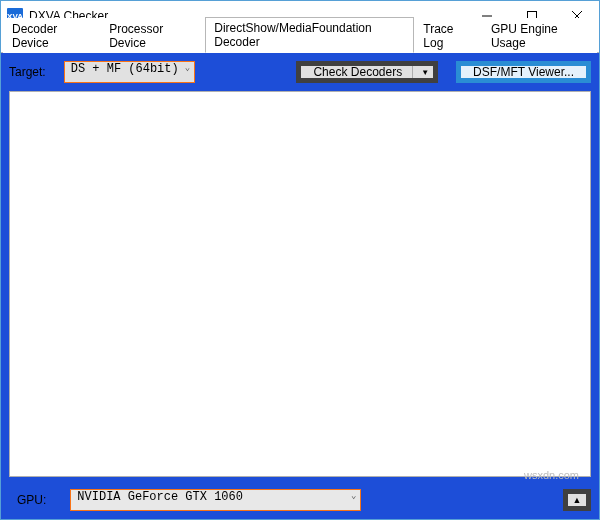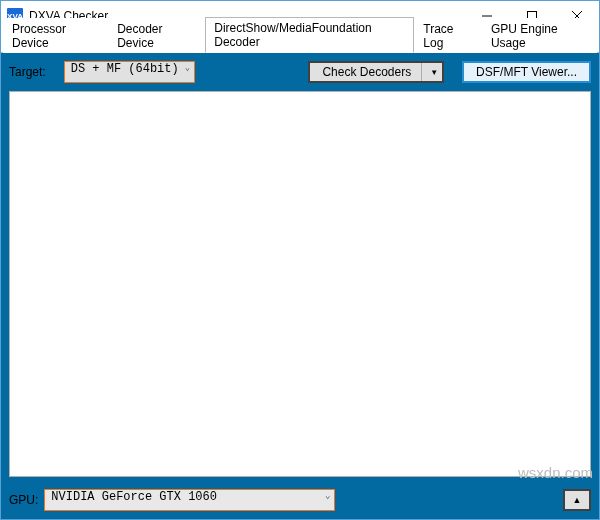--- a/index.html
+++ b/index.html
@@ -1,20 +1,20 @@
 <!DOCTYPE html>
 <html><head>
 <meta charset="utf-8">
 <style>
   * { box-sizing: border-box; }
   html, body { margin: 0; padding: 0; font-family: "Segoe UI", Tahoma, sans-serif; font-size: 12px; color: #000; }
   .window {
     width: 600px; height: 520px;
     border: 1px solid #56a0d6;
-    background: #0369a1;
+    background: #1d4ed8;
     display: flex; flex-direction: column;
     position: relative;
   }
   
   .titlebar {
     height: 30px;
     display: flex; align-items: center;
     background: #fff;
     padding-left: 6px;
   }
@@ -77,21 +77,21 @@
     background: #e1e1e1;
     display: flex; 
     padding: 0 4px 0 6px;
     font-size: 12px;
     gap: 6px;
     font-family: Liberation Mono, monospace;
   }
   .combo .chev { font-size: 9px; color: #555; }
   .btn {
     height: 22px;
-    border: 2px solid #404040;
+    border: 5px solid #404040;
     background: #e1e1e1;
     display: flex; align-items: center; justify-content: center;
     padding: 0 12px;
     font-size: 12px;
     min-width: 80px;
   }
   .btn.split { padding-right: 4px; }
   .btn.split .chev { margin-left: 10px; font-size: 8px; color: #000; border-left: 1px solid #adadad; padding-left: 8px; height: 100%; display: flex; align-items: center; }
   .btn.highlight {
     border-color: #2a8dd4;
@@ -102,34 +102,34 @@
   .content {
     flex: 1;
     margin: 0 8px 6px 8px;
     border: 1px solid #b0b0b0;
     background: #fff;
   }
 
   
   .footer {
     display: flex; align-items: center;
-    padding: 6px 8px 8px 8px;
-    gap: 6px;
+    padding: 6px 8px 8px 16px;
+    gap: 24px;
   }
   .footer .combo.gpu { flex: 0 0 auto; width: 291px; background: #e8e8e8; justify-content: space-between; }
   .footer-spacer { flex: 1; }
   .btn.close-btn { min-width: 100px; }
   .btn.icon-only { min-width: 28px; padding: 0; }
   .btn.icon-only .tri { font-size: 9px; }
 
   
   .watermark {
     position: absolute;
-    right: 6px; bottom: 38px;
-    font-size: 15px; color: #bdbdbd;
+    right: 20px; bottom: 38px;
+    font-size: 11px; color: #bdbdbd;
     pointer-events: none;
   }
 </style>
 </head>
 <body>
 
 <div class="window">
 
   <div class="titlebar">
     <div class="app-icon">XVA</div>
@@ -148,22 +148,22 @@
       <div class="win-btn close">
         <svg width="10" height="10">
             <line x1="0" y1="0" x2="10" y2="10" stroke="#000" stroke-width="1"></line>
             <line x1="10" y1="0" x2="0" y2="10" stroke="#000" stroke-width="1"></line>
           </svg>
       </div>
     </div>
   </div>
 
   <div class="tabstrip">
+    <div class="tab">Decoder Device</div>
     <div class="tab">Processor Device</div>
-    <div class="tab">Decoder Device</div>
     <div class="tab active">DirectShow/MediaFoundation Decoder</div>
     <div class="tab">Trace Log</div>
     <div class="tab">GPU Engine Usage</div>
   </div>
 
   <div class="toolbar">
     <span class="label">Target:</span>
     <div class="combo">
       <span>DS + MF (64bit)</span>
       <span class="chev">⌄</span>

